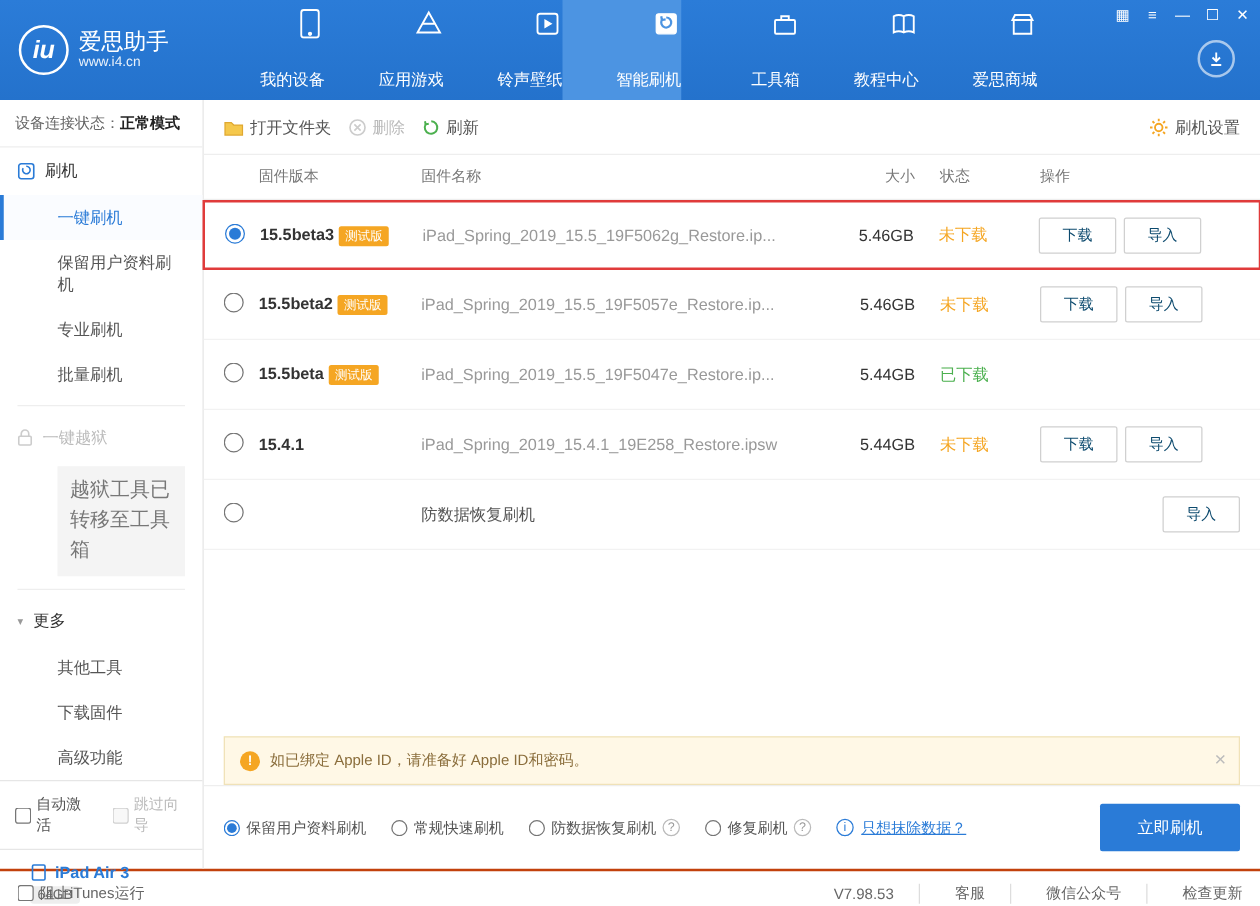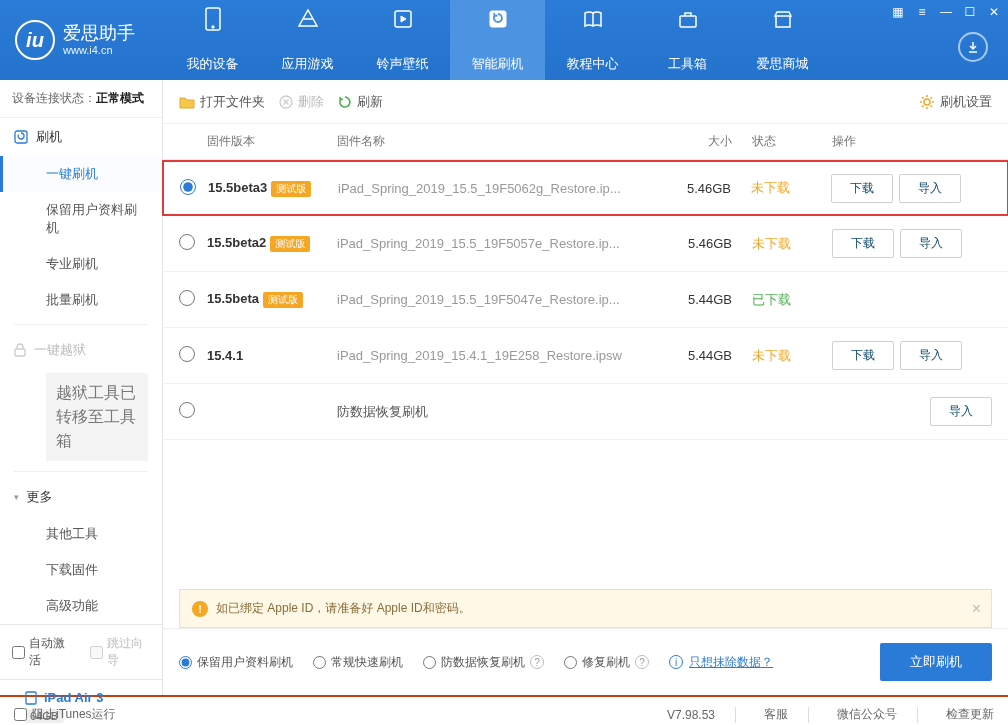--- a/index.html
+++ b/index.html
@@ -6,21 +6,21 @@
   body { font-family: "Microsoft YaHei", Arial, sans-serif; font-size: 13px; color: #333; background: #fff; width: 1008px; height: 725px; overflow: hidden; }
   
   
   .header { background: linear-gradient(to bottom, #2b7cd8, #2472cc); height: 80px; display: flex; align-items: center; padding: 0 10px 0 15px; position: relative; }
   .logo-block { display: flex; align-items: center; gap: 8px; margin-right: 30px; }
   .logo-circle { width: 40px; height: 40px; border: 2px solid #fff; border-radius: 50%; display: flex; align-items: center; justify-content: center; color: #fff; font-weight: bold; font-size: 20px; font-style: italic; }
   .logo-text { color: #fff; font-size: 18px; line-height: 1.2; }
   .logo-text .sub { font-size: 11px; opacity: 0.9; }
   
   .nav { display: flex; height: 100%; }
-  .nav-item { width: 95px; height: 80px; display: flex; flex-direction: column; align-items: center; justify-content: center; color: #fff; cursor: pointer; gap: 24px; }
+  .nav-item { width: 95px; height: 80px; display: flex; flex-direction: column; align-items: flex-end; justify-content: center; color: #fff; cursor: pointer; gap: 24px; }
   .nav-item.active { background: #4c94e2; }
   .nav-item .icon { width: 24px; height: 24px; display: flex; align-items: center; justify-content: center; }
   .nav-item svg { fill: #fff; stroke: #fff; }
   .nav-item .label { font-size: 13px; }
   
   .window-controls { position: absolute; top: 4px; right: 6px; display: flex; gap: 8px; color: #fff; }
   .window-controls span { width: 16px; height: 16px; display: flex; align-items: center; justify-content: center; cursor: pointer; font-size: 12px; }
   
   .dl-circle { position: absolute; right: 20px; top: 32px; width: 30px; height: 30px; border: 2px solid rgba(255,255,255,0.6); border-radius: 50%; display: flex; align-items: center; justify-content: center; color: #fff; cursor: pointer; }
   
@@ -139,33 +139,33 @@
             <rect x="3" y="3" width="16" height="16" rx="2" fill="#fff"></rect>
             <path d="M11 6 A4 4 0 1 1 7.5 8" fill="none" stroke="#4c94e2" stroke-width="1.8"></path>
             <path d="M7 5 L7.5 8 L10.5 7.5" fill="none" stroke="#4c94e2" stroke-width="1.8"></path>
           </svg>
         </span>
       <span class="label">智能刷机</span>
     </div>
     <div class="nav-item">
       <span class="icon">
           <svg width="22" height="22" viewBox="0 0 22 22">
-            <path d="M3 5 Q7 3 11 5 Q15 3 19 5 V18 Q15 16 11 18 Q7 16 3 18 Z M11 5 V18" fill="none" stroke="#fff" stroke-width="1.5"></path>
-          </svg>
-        </span>
-      <span class="label">教程中心</span>
-    </div>
-    <div class="nav-item">
-      <span class="icon">
-          <svg width="22" height="22" viewBox="0 0 22 22">
             <rect x="3" y="8" width="16" height="11" rx="1" fill="none" stroke="#fff" stroke-width="1.5"></rect>
             <path d="M8 8 V5 H14 V8" fill="none" stroke="#fff" stroke-width="1.5"></path>
           </svg>
         </span>
       <span class="label">工具箱</span>
+    </div>
+    <div class="nav-item">
+      <span class="icon">
+          <svg width="22" height="22" viewBox="0 0 22 22">
+            <path d="M3 5 Q7 3 11 5 Q15 3 19 5 V18 Q15 16 11 18 Q7 16 3 18 Z M11 5 V18" fill="none" stroke="#fff" stroke-width="1.5"></path>
+          </svg>
+        </span>
+      <span class="label">教程中心</span>
     </div>
     <div class="nav-item">
       <span class="icon">
           <svg width="22" height="22" viewBox="0 0 22 22">
             <path d="M3 8 L5 4 H17 L19 8 H3 Z M4 8 V19 H18 V8" fill="none" stroke="#fff" stroke-width="1.5"></path>
           </svg>
         </span>
       <span class="label">爱思商城</span>
     </div>
   </div>

